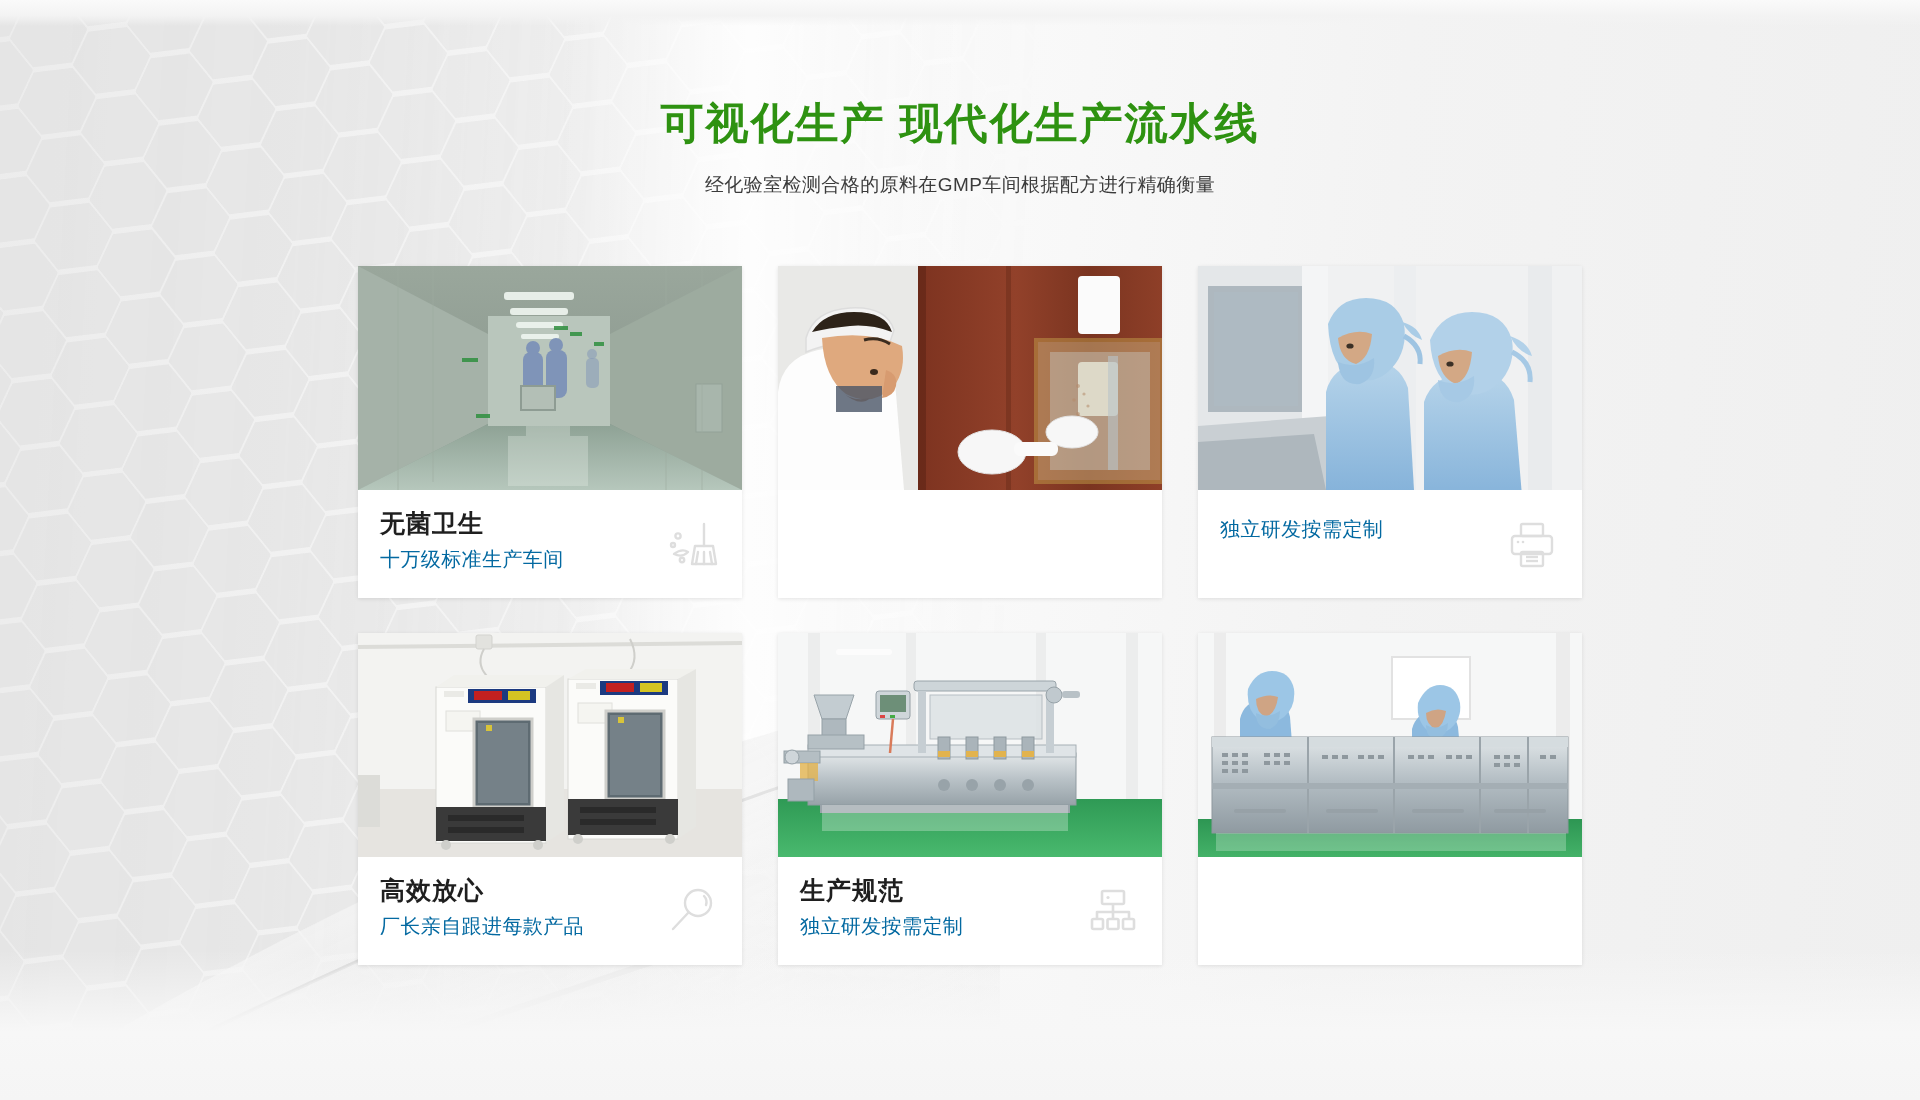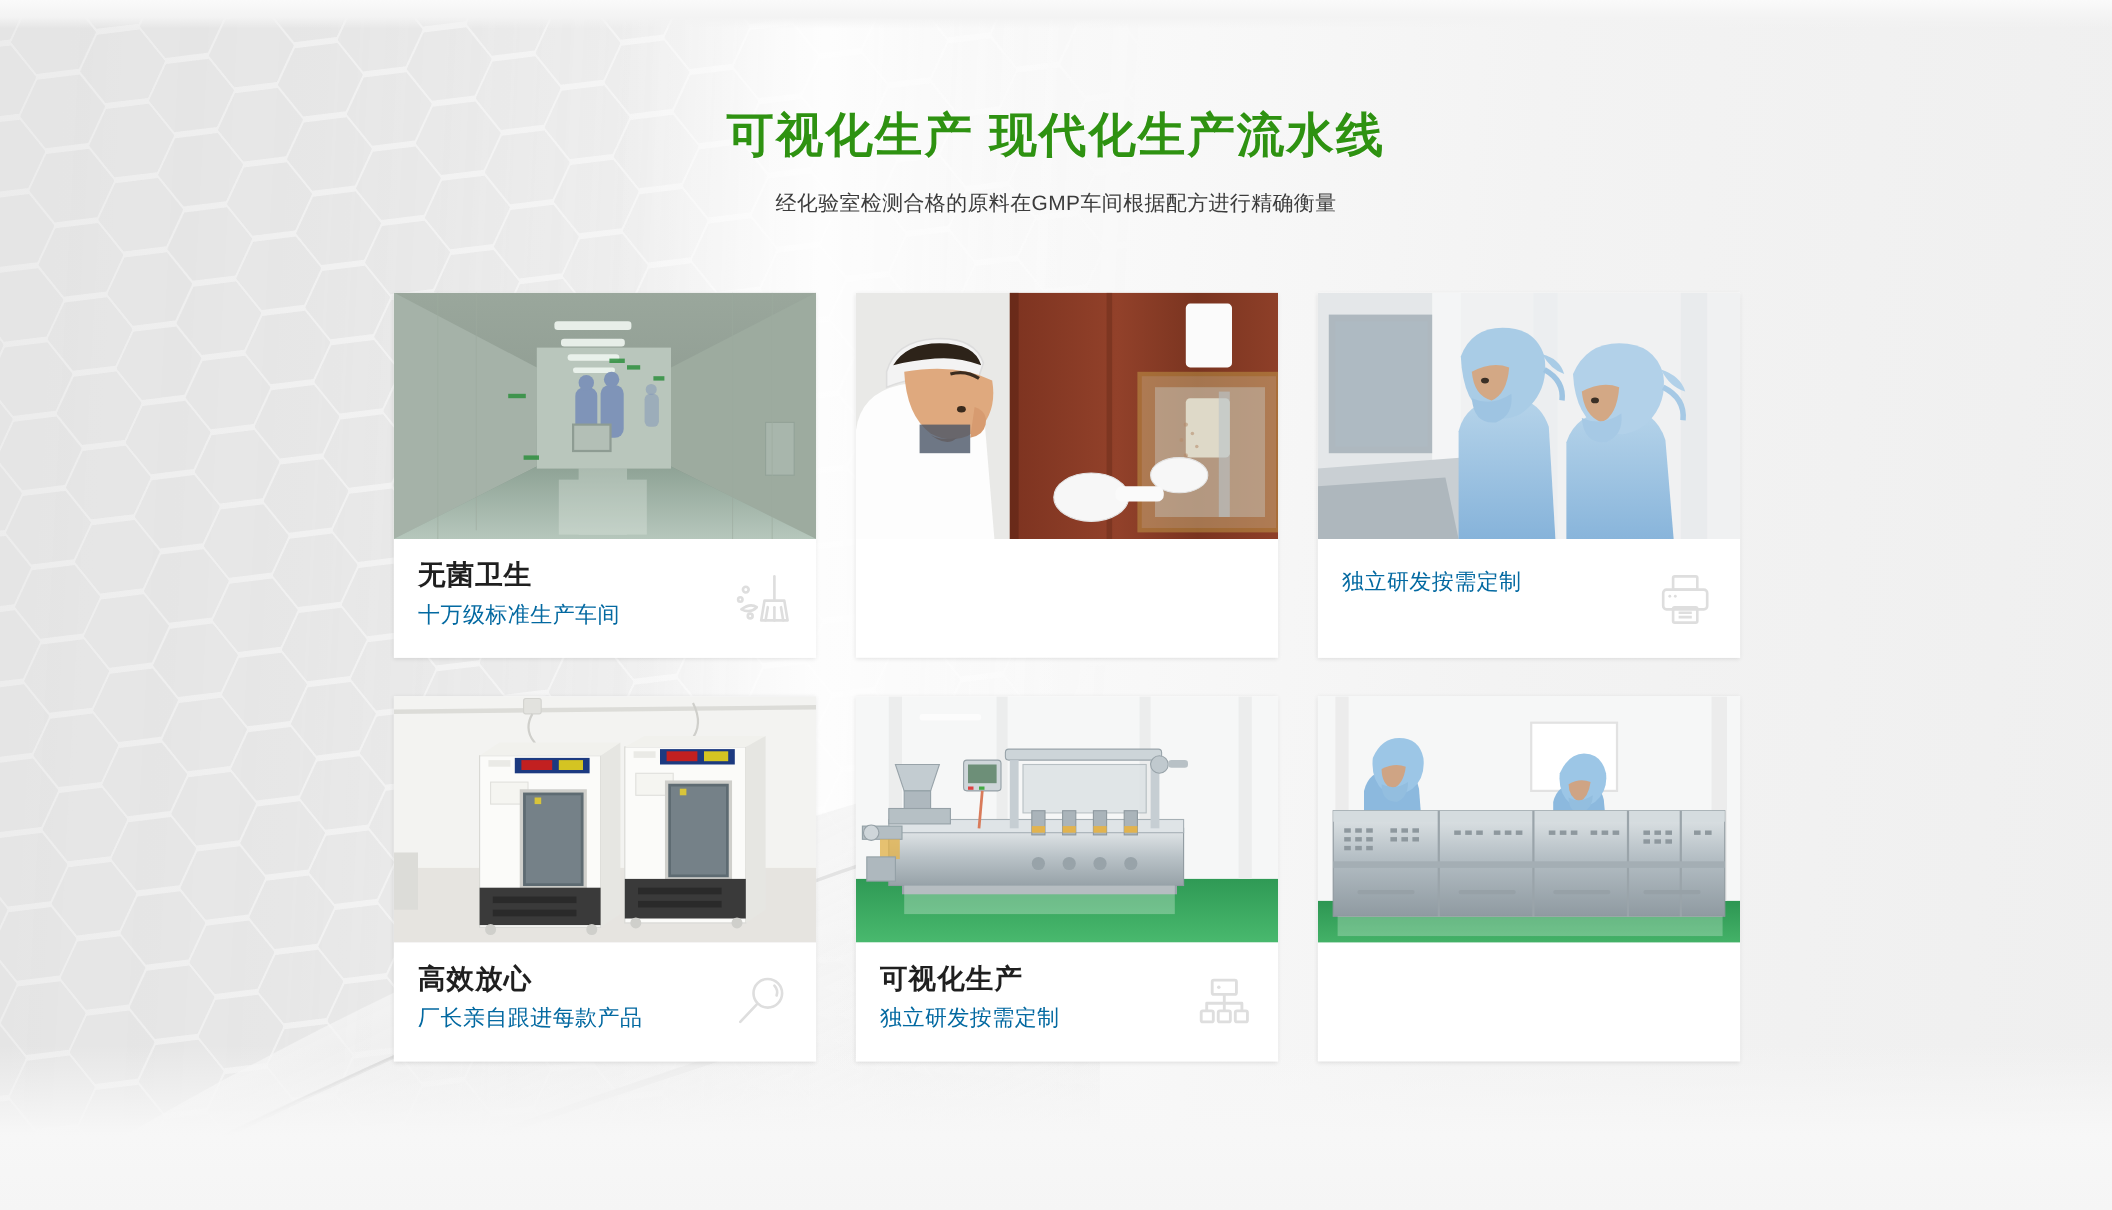--- a/index.html
+++ b/index.html
@@ -812,21 +812,21 @@
           <circle cx="14" cy="124" r="7" fill="#cfd6da" stroke="#96a1a7"></circle>
           <rect x="22" y="130" width="18" height="18" fill="#e2b34e" opacity="0.8"></rect>
           <rect x="10" y="146" width="26" height="22" fill="#aeb8be" stroke="#93a0a6"></rect>
 
           <g opacity="0.28" fill="#ffffff">
             <rect x="44" y="172" width="246" height="26"></rect>
           </g>
         </svg>
       </div>
       <div class="card-body">
-        <div class="card-title">可视化生产</div>
+        <div class="card-title">生产规范</div>
         <div class="card-desc">独立研发按需定制</div>
         <div class="card-icon">
           <svg viewBox="0 0 56 56" fill="none" stroke="#dedede" stroke-width="2.6" stroke-linejoin="round">
             <rect x="18" y="8" width="22" height="13" rx="1.5"></rect>
             <circle cx="24" cy="14.5" r="1.6" fill="#dedede" stroke="none"></circle>
             <line x1="29" y1="21" x2="29" y2="29"></line>
             <path d="M13 36 V29 H45 V36"></path>
             <line x1="29" y1="29" x2="29" y2="36"></line>
             <rect x="8" y="36" width="11" height="10" rx="1.5"></rect>
             <rect x="23.5" y="36" width="11" height="10" rx="1.5"></rect>

